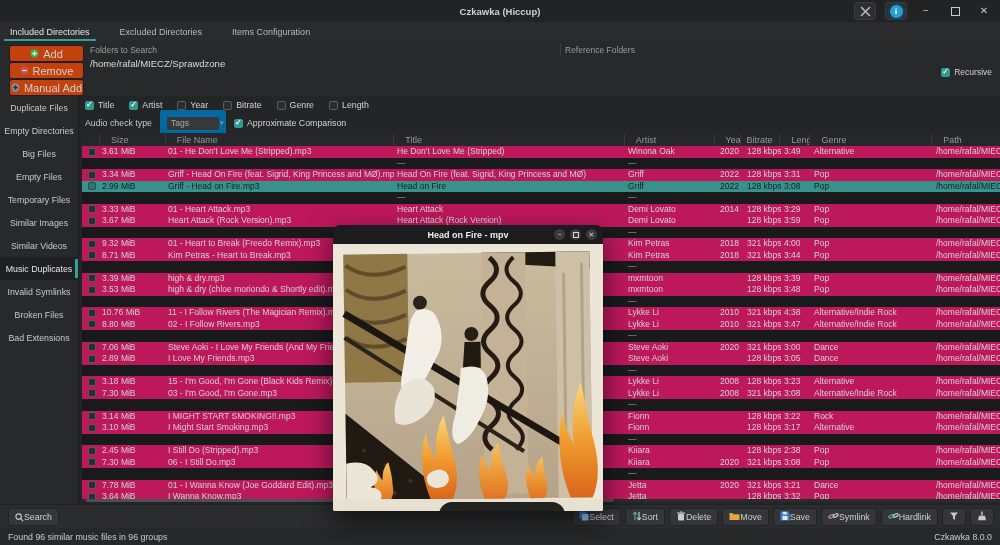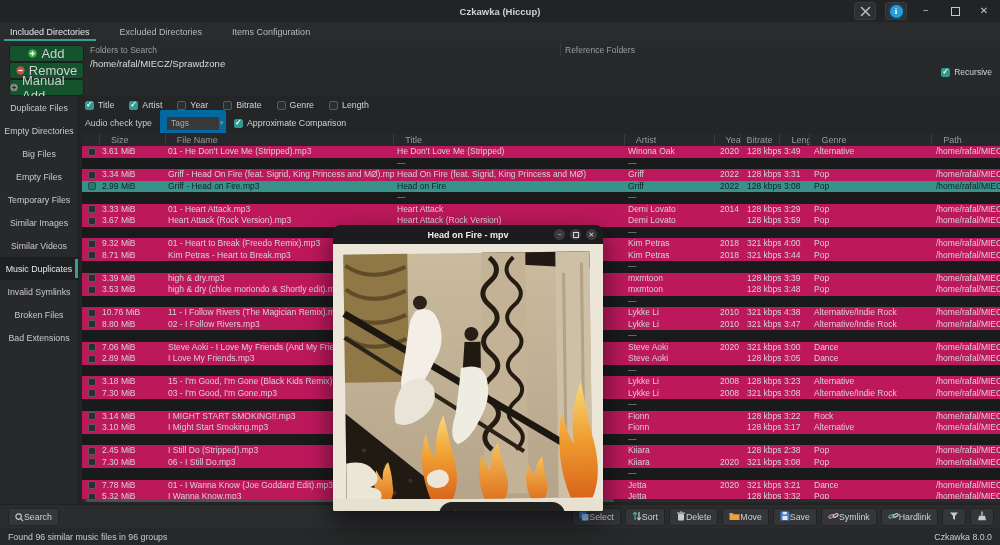--- a/index.html
+++ b/index.html
@@ -17,22 +17,22 @@
   .winglyph{color:#c6c7c8;font-size:10px;line-height:10px;}
   .maxbox{width:7px;height:7px;border:1px solid #c6c7c8;}
   
   .tabbar{position:absolute;left:0;top:22px;width:1000px;height:19px;background:#2a2b2c;
           border-bottom:1px solid #1d1e1f;display:flex;align-items:center;padding-left:8px;gap:26px;}
   .tab{color:#b9babb;font-size:9px;height:18px;display:flex;align-items:center;position:relative;padding:0 2px;}
   .tab.active{color:#e4e5e6;}
   .tab.active::after{content:"";position:absolute;left:-4px;right:-4px;bottom:0;height:2px;background:#35a095;}
   
   .dirpanel{position:absolute;left:0;top:41px;width:1000px;height:55px;background:#28292b;border-bottom:1px solid #1c1d1e;}
-  .dirbtn{position:absolute;left:9px;width:73px;height:15px;background:#14532d;border:1px solid #1e1f20;border-radius:3px;
-          display:flex;align-items:center;justify-content:center;gap:4px;color:#cfd0d1;font-size:13px;}
+  .dirbtn{position:absolute;left:9px;width:73px;height:15px;background:#c2410c;border:1px solid #1e1f20;border-radius:3px;
+          display:flex;align-items:center;justify-content:center;gap:4px;color:#cfd0d1;font-size:11px;}
   .hdrstrip{position:absolute;left:86px;top:2px;right:4px;height:13px;display:flex;}
   .hdrcell{color:#9b9c9e;font-size:8.5px;padding-left:4px;border-left:1px solid #3a3b3d;display:flex;align-items:center;}
   .hdrcell.first{border-left:none;width:470px;}
   .pathline{position:absolute;left:90px;top:17px;color:#dadbdc;font-size:9.5px;}
   .recursive{position:absolute;right:8px;top:26px;display:flex;align-items:center;gap:4px;color:#d0d1d2;font-size:8.5px;}
   
   .cb{display:inline-block;width:9px;height:9px;box-sizing:border-box;border:1px solid #5a5b5d;background:#2c2d2f;
       border-radius:2px;position:relative;flex:none;}
   .cb.on{background:#2f9b8f;border-color:#2f9b8f;}
   .cb.on::after{content:"✓";position:absolute;left:0px;top:-1.5px;color:#fff;font-size:8px;font-weight:bold;}
@@ -646,21 +646,21 @@
             <span class="c-year">2020</span>
             <span class="c-bitrate">321 kbps</span>
             <span class="c-length">3:21</span>
             <span class="c-genre">Dance</span>
             <span class="c-path">/home/rafal/MIECZ/</span>
           </div>
           <div class="trow">
             <span class="cbcell">
               <span class="cb"></span>
             </span>
-            <span class="c-size">5.32 MiB</span>
+            <span class="c-size">3.64 MiB</span>
             <span class="c-file">I Wanna Know.mp3</span>
             <span class="c-title"></span>
             <span class="c-artist">Jetta</span>
             <span class="c-year"></span>
             <span class="c-bitrate">128 kbps</span>
             <span class="c-length">3:32</span>
             <span class="c-genre">Pop</span>
             <span class="c-path">/home/rafal/MIECZ/</span>
           </div>
         </div>

